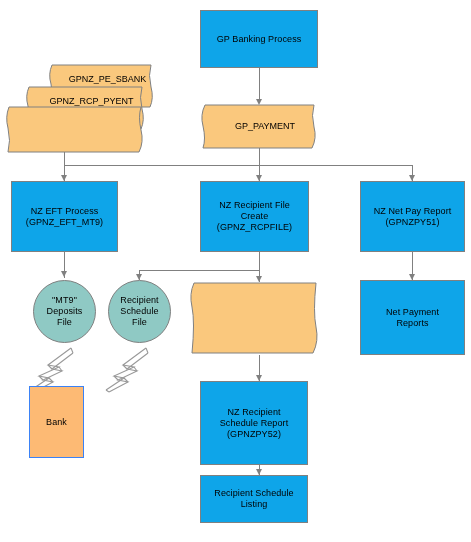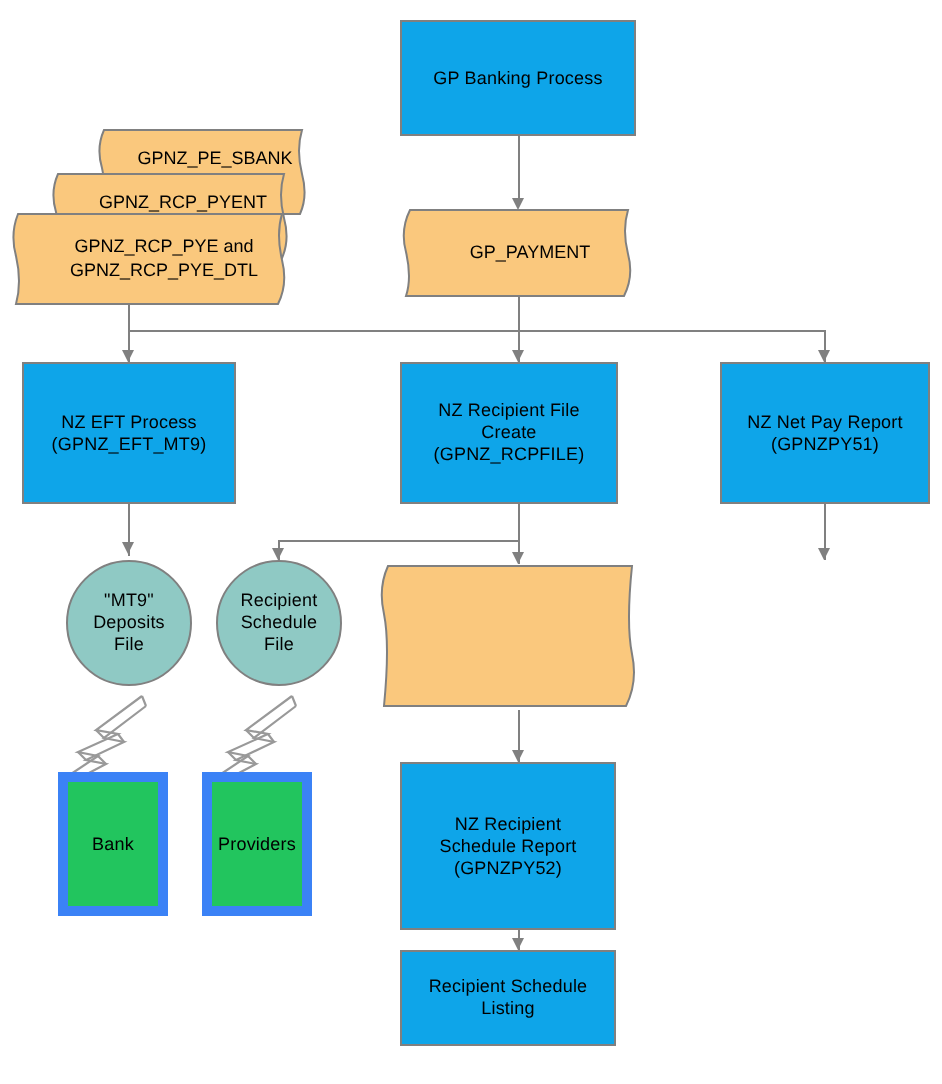--- a/index.html
+++ b/index.html
@@ -33,22 +33,22 @@
     white-space: pre-line;
     letter-spacing: .1px;
   }
 
   
   .rect {
     border: 1px solid #808080;
     background: #0ea5e9;
   }
   .rect-yellow {
-    border: 5px solid #3b82f6;
-    background: #22c55e;
+    border: 1px solid #3b82f6;
+    background: #fdba74;
   }
 
   
   .circle {
     border-radius: 50%;
     border: 1px solid #808080;
     background: #8fc9c4;
   }
 
   
@@ -164,24 +164,20 @@
     </svg>
     <div class="doclabel" style="top:14px;">
       <span>GPNZ_RCP_PYENT</span>
     </div>
   </div>
 
   <div class="docwrap" style="left:3px; top:101px; width:146px; height:56px;">
     <svg width="146" height="56" viewBox="0 0 146 56">
       <path d="M6 6 Q2 16 5 27 Q8 40 5 51 L136 51 Q141 41 138 29 Q135 16 138 6 Z" fill="#fac87d" stroke="#808080" stroke-width="1"></path>
     </svg>
-    <div class="doclabel" style="top:16px; line-height:12px;">
-      <span>GPNZ_RCP_PYE and
-GPNZ_RCP_PYE_DTL</span>
-    </div>
   </div>
 
   <div class="docwrap" style="left:198px; top:100px; width:122px; height:52px;">
     <svg width="122" height="52" viewBox="0 0 122 52">
       <path d="M7 5 Q2 15 5 26 Q8 39 5 48 L114 48 Q119 38 116 27 Q113 15 116 5 Z" fill="#fac87d" stroke="#808080" stroke-width="1"></path>
     </svg>
     <div class="doclabel" style="top:21px;">
       <span>GP_PAYMENT</span>
     </div>
   </div>
@@ -213,28 +209,29 @@
 Schedule
 File</span>
   </div>
 
   <div class="docwrap" style="left:187px; top:280px; width:136px; height:79px;">
     <svg width="136" height="79" viewBox="0 0 136 79">
       <path d="M7 3 Q2 14 5 27 Q8 42 5 73 L126 73 Q132 61 129 47 Q126 32 129 3 Z" fill="#fac87d" stroke="#808080" stroke-width="1"></path>
     </svg>
   </div>
 
+  <div class="node rect" style="left:360px; top:280px; width:105px; height:75px;">
+    <span>Net Payment
+Reports</span>
+  </div>
 
   <div class="node rect-yellow" style="left:29px; top:386px; width:55px; height:72px;">
     <span>Bank</span>
   </div>
 
-  <div class="node rect-yellow" style="left:101px; top:386px; width:55px; height:72px;">
-    <span>Providers</span>
-  </div>
 
   <div class="node rect" style="left:200px; top:381px; width:108px; height:84px;">
     <span>NZ Recipient
 Schedule Report
 (GPNZPY52)</span>
   </div>
 
   <div class="node rect" style="left:200px; top:475px; width:108px; height:48px;">
     <span>Recipient Schedule
 Listing</span>

